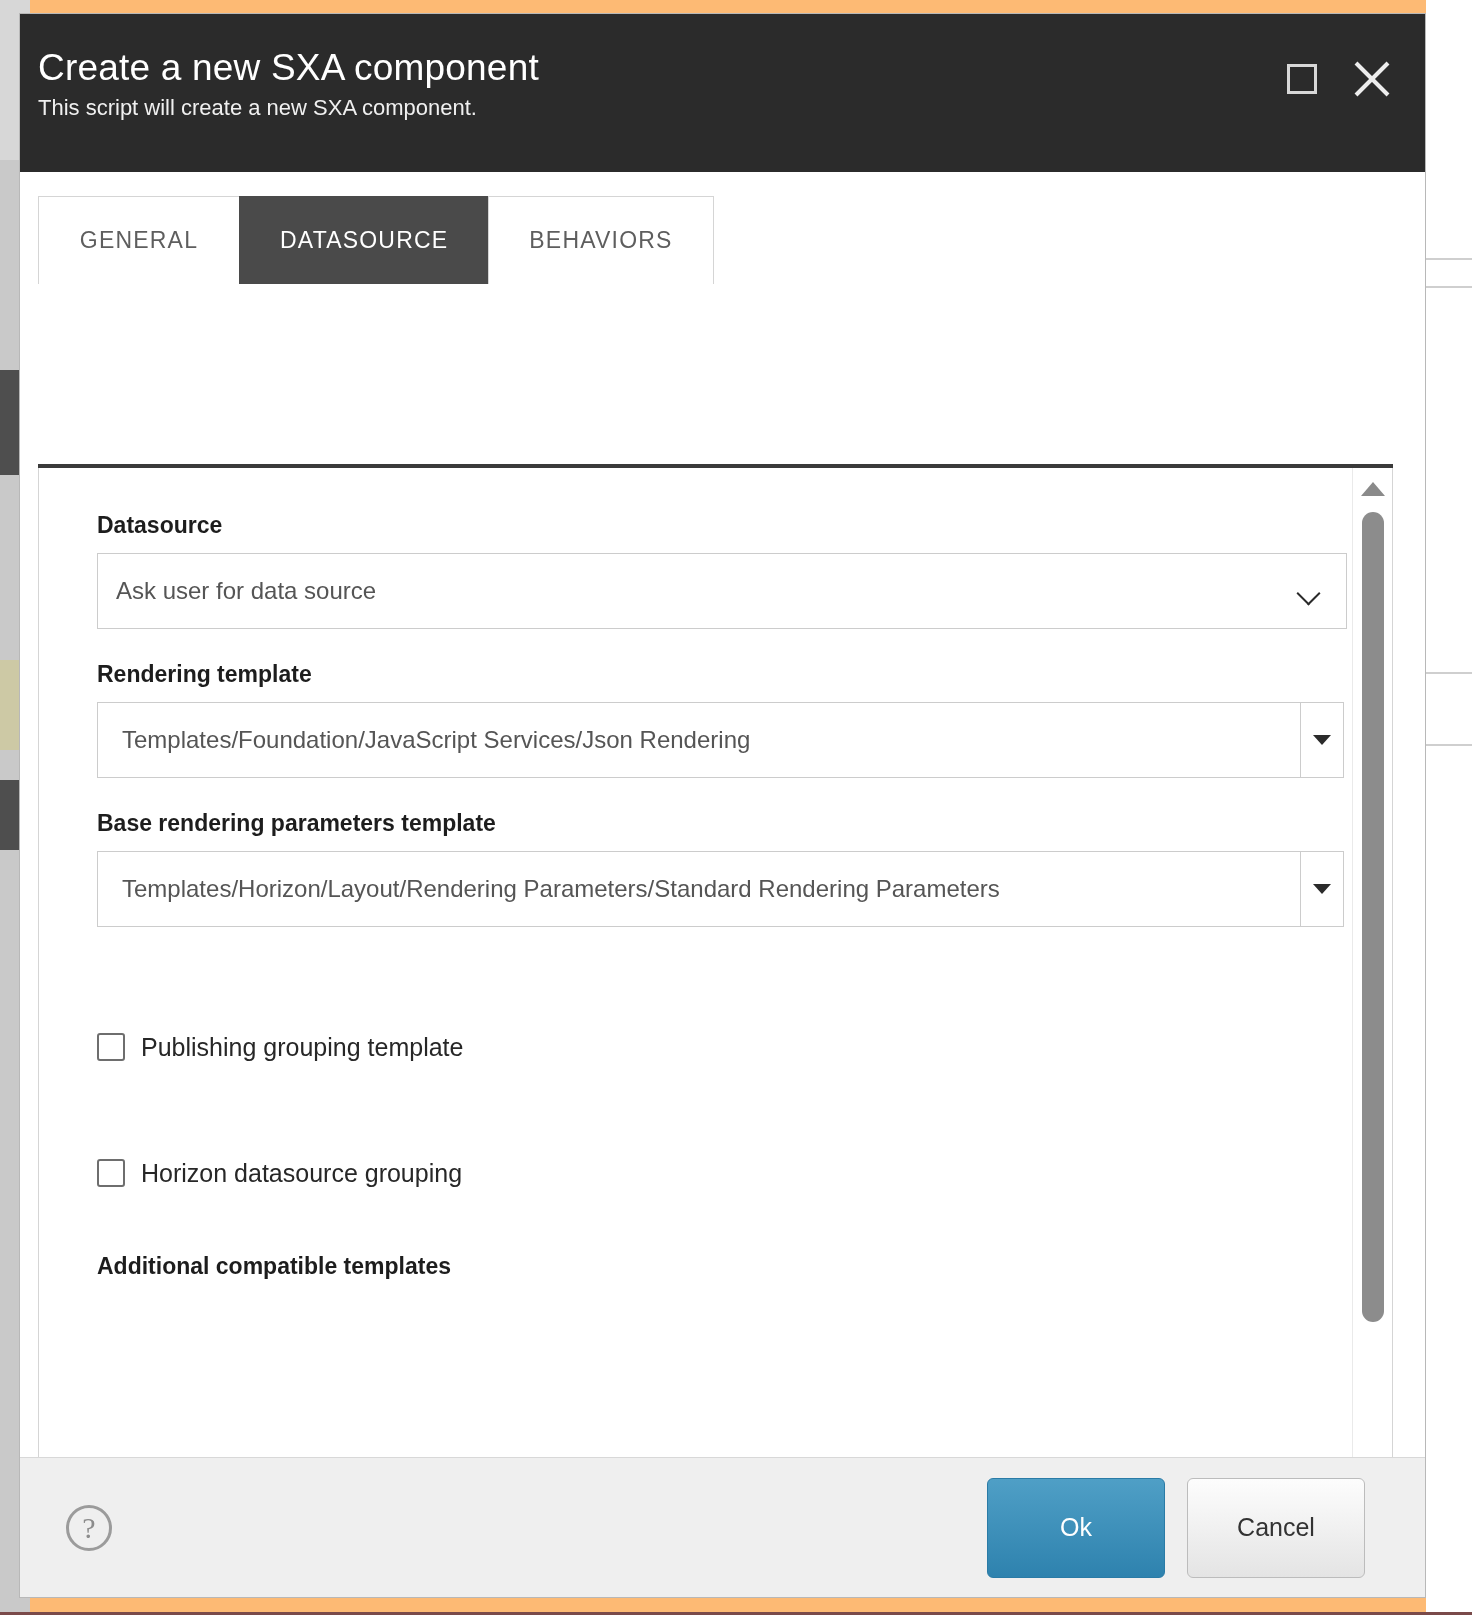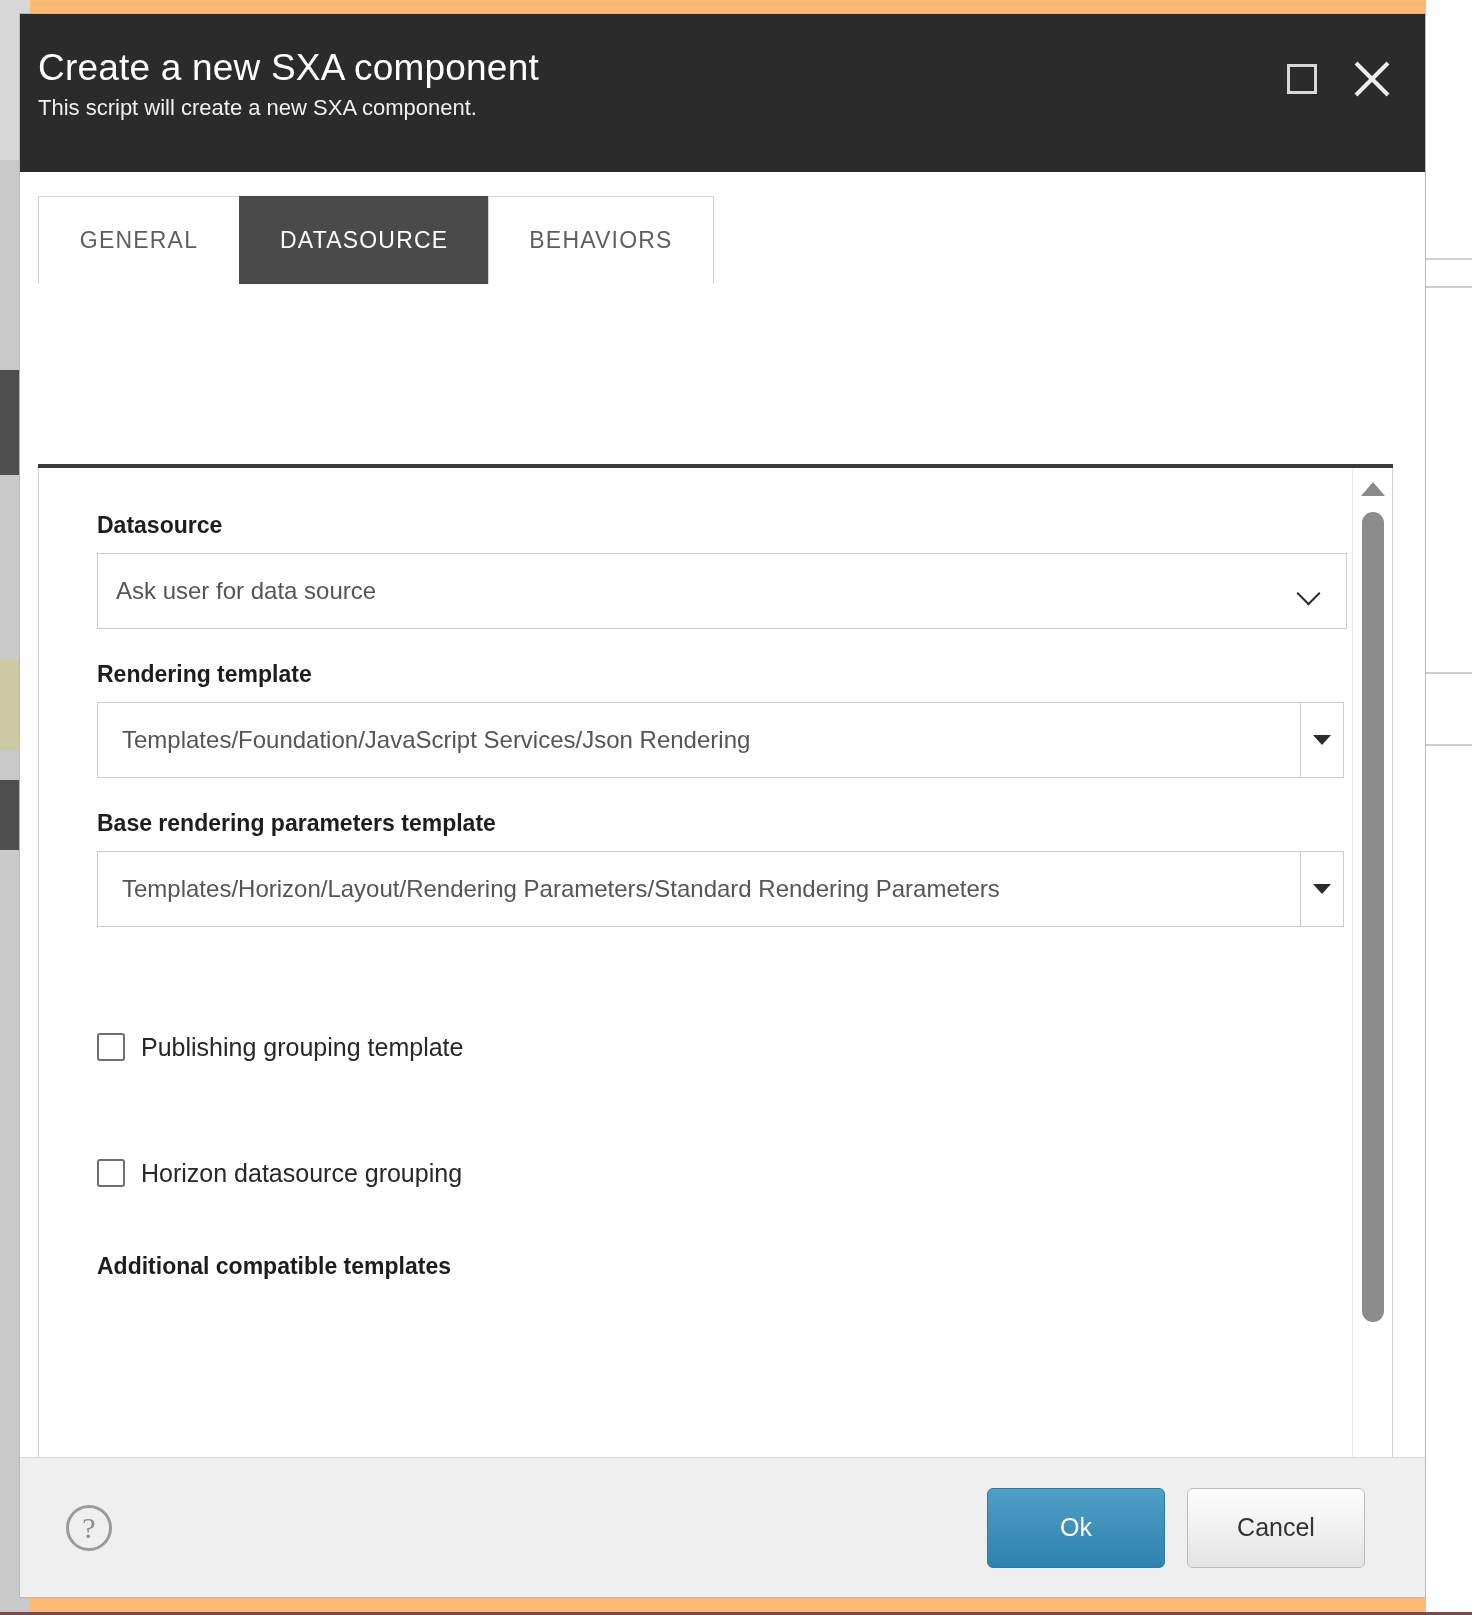--- a/index.html
+++ b/index.html
@@ -324,21 +324,21 @@
     color: #8c8c8c;
     font-size: 30px;
     display: flex;
     align-items: center;
     justify-content: center;
     cursor: pointer;
     font-family: "Liberation Serif", serif;
   }
   .footer-spacer { flex: 1 1 auto; }
   .btn {
-    height: 80px;
+    height: 100px;
     min-width: 178px;
     font-size: 25px;
     border-radius: 6px;
     display: flex;
     align-items: center;
     justify-content: center;
     cursor: pointer;
     user-select: none;
   }
   .btn-primary {

